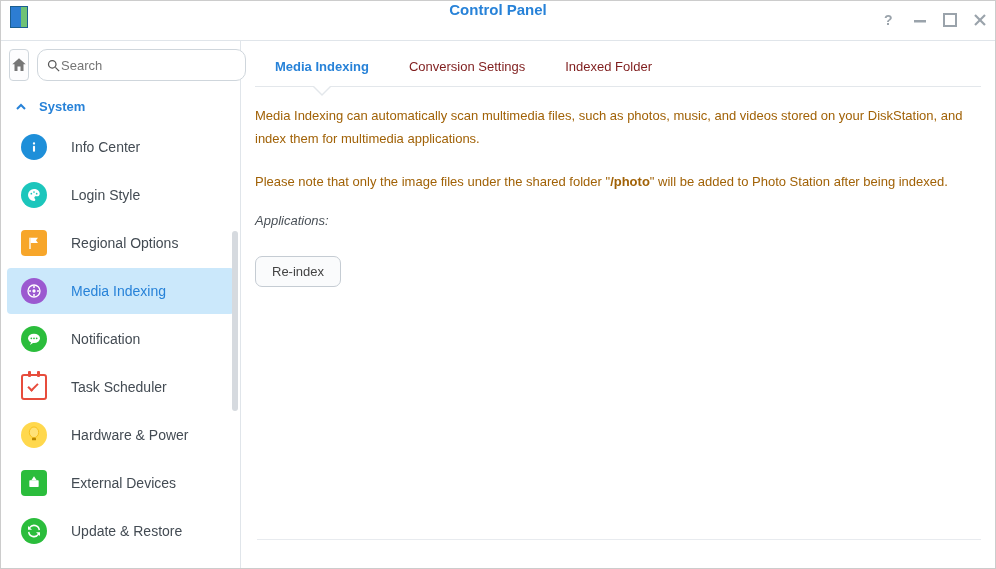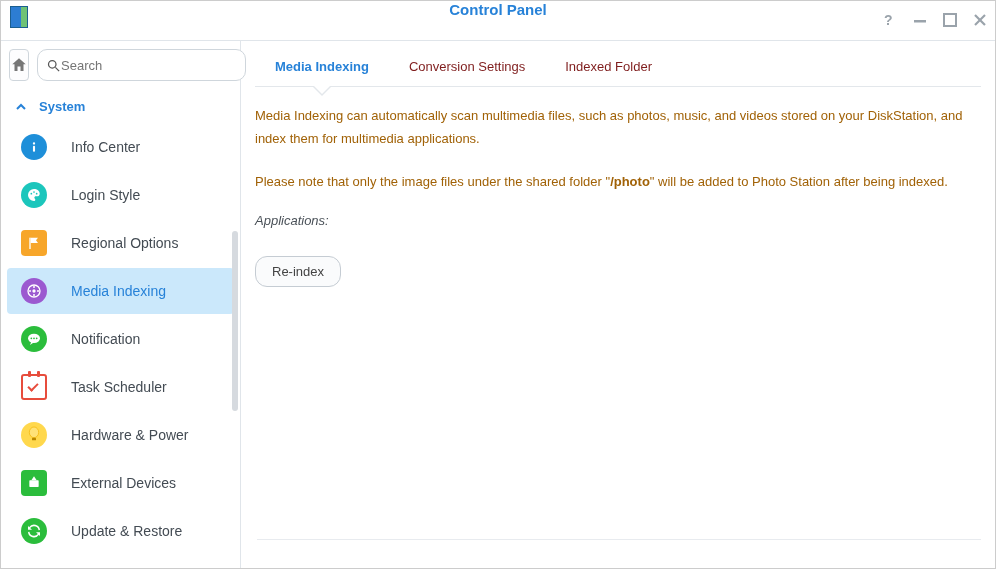--- a/index.html
+++ b/index.html
@@ -34,21 +34,21 @@
     .tabs { display: flex; border-bottom: 1px solid #e3e7eb; margin-top: 6px; margin-bottom: 18px; }
     .tab { padding: 12px 20px; font-size: 13px; color: #7f1d1d; cursor: pointer; position: relative; }
     .tab.active { color: #2782d8; font-weight: 700; }
     .tab.active::after { content: ""; position: absolute; left: 25%; right: 25%; bottom: -12px; }
     .tab.active::before { content: ""; position: absolute; bottom: -10px; left: 50%; transform: translateX(-50%); width: 0; height: 0; border-left: 9px solid transparent; border-right: 9px solid transparent; border-top: 9px solid #e3e7eb; }
     .tab.active .arrow-inner { position: absolute; bottom: -8px; left: 50%; transform: translateX(-50%); width: 0; height: 0; border-left: 8px solid transparent; border-right: 8px solid transparent; border-top: 8px solid #fff; }
     .para { color: #a16207; font-size: 13px; line-height: 1.75; margin-bottom: 20px; }
     .para .boldpath { font-weight: 700; }
     .row { display: flex; font-size: 13px; color: #4a5158; margin-bottom: 28px; }
     .row-label { width: 190px; font-style: italic; }
-    .btn { display: inline-block; padding: 7px 16px; border: 1px solid #c5ccd3; border-radius: 12px; background: #fafbfc; color: #444; font-size: 13px; cursor: pointer; }
+    .btn { display: inline-block; padding: 7px 16px; border: 1px solid #c5ccd3; border-radius: 7px; background: #fafbfc; color: #444; font-size: 13px; cursor: pointer; }
     .hr-bottom { position: absolute; bottom: 28px; left: 256px; right: 14px; height: 1px; background: #e8ebef; }
     svg { display: block; }
     .calendar-icon { width:26px; height:26px; border:2px solid #e74c3c; border-radius:3px; position:relative; background:#fff;}
     .calendar-icon::before, .calendar-icon::after { content:""; position:absolute; top:-5px; width:3px; height:6px; background:#e74c3c; border-radius:1px;}
     .calendar-icon::before { left:5px;} .calendar-icon::after { right:5px;}
     .calendar-icon .chk { position:absolute; left:5px; top:7px; width:10px; height:6px; border-left:2px solid #e74c3c; border-bottom:2px solid #e74c3c; transform:rotate(-45deg);}
   </style>
 </head>
 <body>
 

